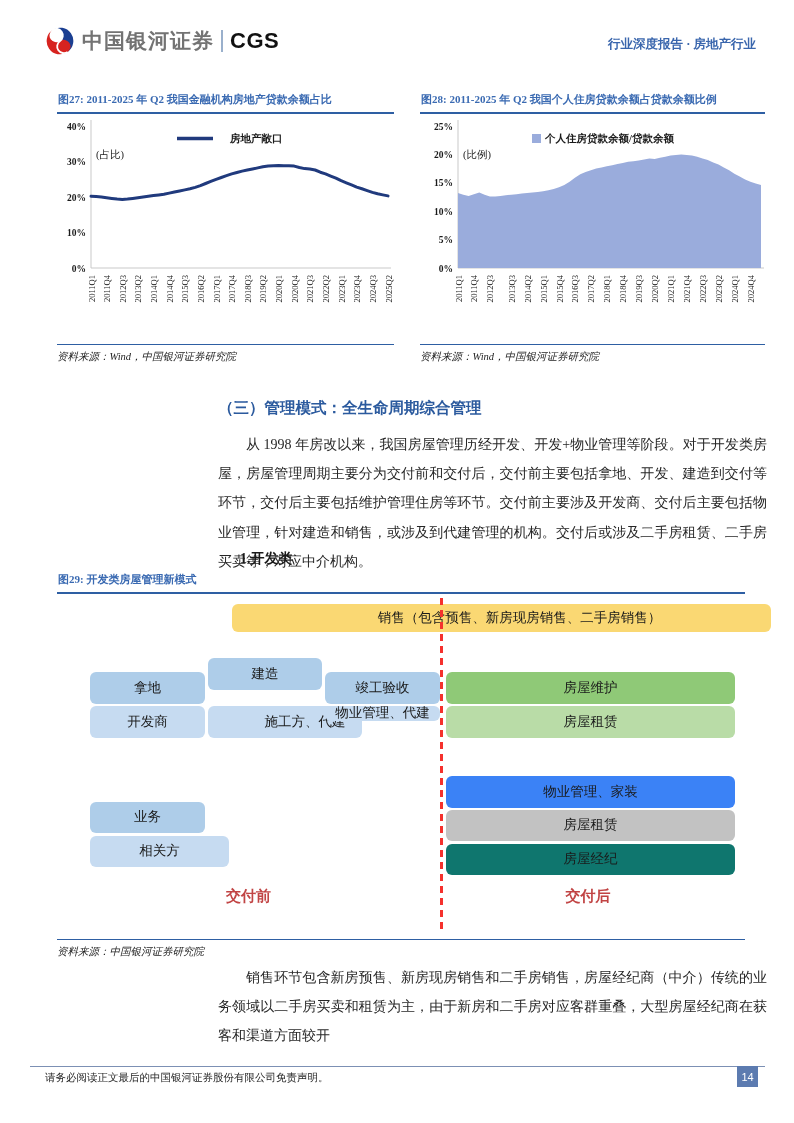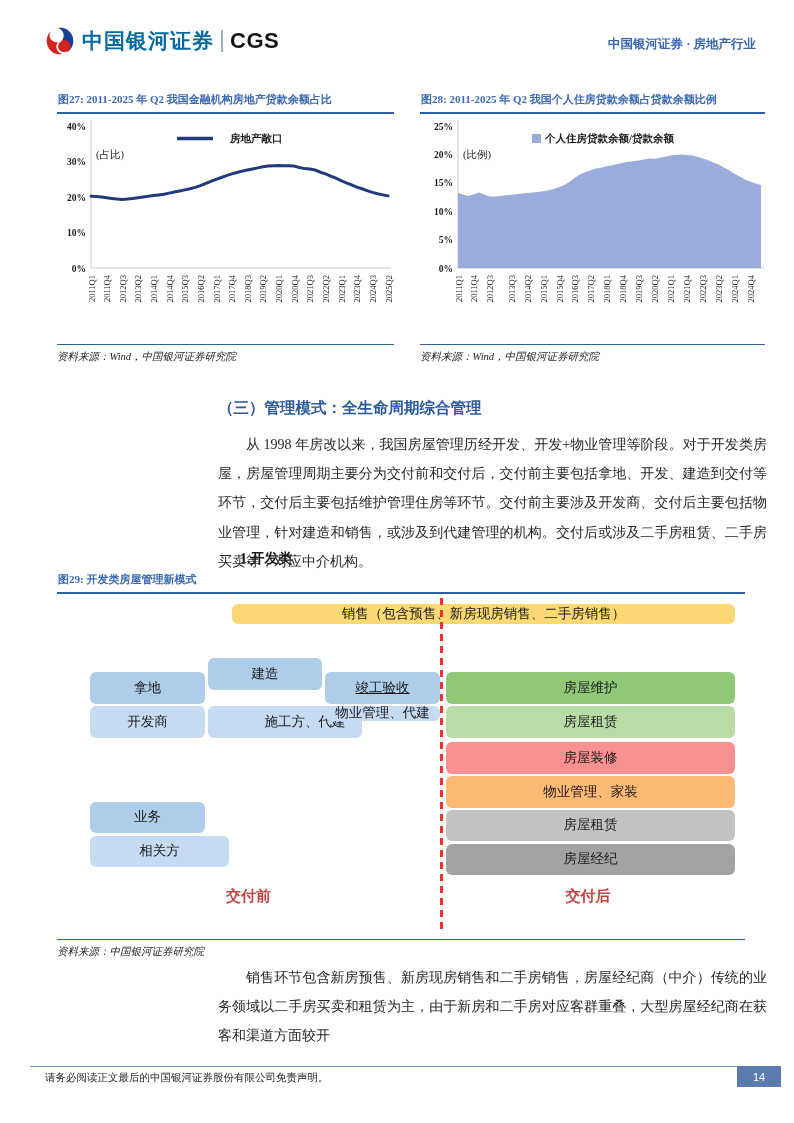--- a/index.html
+++ b/index.html
@@ -1,21 +1,21 @@
 <!DOCTYPE html>
 <html><head>
 <meta charset="utf-8">
 <style>
   html,body{margin:0;padding:0;background:#fff;}
   .page{position:relative;width:794px;height:1123px;margin:0 auto;background:#fff;overflow:hidden;
         font-family:"Liberation Serif","DejaVu Serif",serif;color:#262626;}
   
   .hdr{position:absolute;left:0;top:0;width:794px;height:70px;}
   .brand{position:absolute;left:45px;top:26px;display:flex;align-items:center;gap:7px;}
-  .brand-cn{font-family:"Liberation Sans","DejaVu Sans",sans-serif;font-weight:900;font-size:21px;color:#0369a1;letter-spacing:1px;}
+  .brand-cn{font-family:"Liberation Sans","DejaVu Sans",sans-serif;font-weight:900;font-size:21px;color:#737373;letter-spacing:1px;}
   .brand-bar{width:2px;height:22px;background:#9ab0cc;}
   .brand-en{font-family:"Liberation Sans","DejaVu Sans",sans-serif;font-weight:900;font-size:22px;color:#111;letter-spacing:.5px;}
   .hdr-right{position:absolute;right:38px;top:36px;font-size:12.5px;color:#3a66ad;font-weight:600;}
   
   .fig{position:absolute;}
   .fig-title{font-size:11px;font-weight:700;color:#3a6ab2;padding:2px 0 5px 1px;}
   .fig-rule{height:0;border-top:2px solid #2e5fa3;}
   .fig-rule.thin{border-top-width:1px;}
   .chart-mount{display:block;}
   .fig-source{font-style:italic;font-size:10.5px;color:#1f1f1f;padding-top:5px;}
@@ -27,21 +27,21 @@
   
   .diagram{position:relative;width:688px;height:345px;}
   .dbox{position:absolute;display:flex;align-items:center;justify-content:center;border-radius:6px;
         font-size:13.5px;color:#1a1a1a;text-align:center;line-height:1.1;}
   .divider-red{position:absolute;width:2.5px;
         background:repeating-linear-gradient(to bottom,#f5312d 0 7px,transparent 7px 12px);}
   .phase-label{position:absolute;font-size:15px;font-weight:600;color:#c14444;text-align:center;}
   
   .ftr-line{position:absolute;left:30px;top:1066px;width:735px;border-top:1px solid #7c90b4;}
   .ftr-text{position:absolute;left:45px;top:1071px;font-size:10.5px;color:#262626;}
-  .page-badge{position:absolute;left:737px;top:1066px;width:44px;height:21px;background:#5c7bb0;color:#fff;
+  .page-badge{position:absolute;left:737px;top:1066px;width:21px;height:21px;background:#5c7bb0;color:#fff;
         display:flex;align-items:center;justify-content:center;font-size:11px;
         font-family:"Liberation Sans","DejaVu Sans",sans-serif;}
 </style>
 </head>
 <body>
 
 <div class="page">
 
   <div class="hdr">
     <div class="brand">
@@ -49,21 +49,21 @@
         <g transform="rotate(-35 18 18)">
           <path d="M18 2 a16 16 0 0 1 0 32 a8 8 0 0 1 0 -16 a8 8 0 0 0 0 -16 Z" fill="#1b3f92"></path>
           <path d="M18 2 a16 16 0 0 0 0 32 a8 8 0 0 0 0 -16 a8 8 0 0 1 0 -16 Z" fill="#d7231f"></path>
           <path d="M18 2 a8 8 0 0 1 0 16 a8 8 0 0 0 0 16" fill="none" stroke="#fff" stroke-width="2.2"></path>
         </g>
       </svg>
       <span class="brand-cn">中国银河证券</span>
       <span class="brand-bar"></span>
       <span class="brand-en">CGS</span>
     </div>
-    <div class="hdr-right">中国银河证券 · 房地产行业</div>
+    <div class="hdr-right">行业深度报告 · 房地产行业</div>
   </div>
 
   <section class="fig" style="left:57px;top:90px;width:337px;">
     <div class="fig-title">图27: 2011-2025 年 Q2 我国金融机构房地产贷款余额占比</div>
     <div class="fig-rule"></div>
     <div id="chart27" class="chart-mount"><svg width="337" height="226" font-family="&quot;Liberation Serif&quot;,&quot;DejaVu Serif&quot;,serif">
           <line x1="34" y1="6" x2="34" y2="154" stroke="#c9c9c9" stroke-width="1"></line>
           <line x1="34" y1="154" x2="334" y2="154" stroke="#c9c9c9" stroke-width="1"></line>
           <text x="29" y="157.5" text-anchor="end" font-size="9.5" font-weight="700" fill="#1a1a1a">0%</text>
           <text x="29" y="122" text-anchor="end" font-size="9.5" font-weight="700" fill="#1a1a1a">10%</text>
@@ -141,39 +141,38 @@
 
   <h2 class="sec-heading">（三）管理模式：全生命周期综合管理</h2>
   <p class="body-para" style="top:430px;">从 1998 年房改以来，我国房屋管理历经开发、开发+物业管理等阶段。对于开发类房屋，房屋管理周期主要分为交付前和交付后，交付前主要包括拿地、开发、建造到交付等环节，交付后主要包括维护管理住房等环节。交付前主要涉及开发商、交付后主要包括物业管理，针对建造和销售，或涉及到代建管理的机构。交付后或涉及二手房租赁、二手房买卖等，对应中介机构。</p>
   <div class="sub-heading">1.开发类</div>
 
   <section class="fig" style="left:57px;top:570px;width:688px;">
     <div class="fig-title">图29: 开发类房屋管理新模式</div>
     <div class="fig-rule"></div>
 
     <div class="diagram">
-      <div class="dbox" style="left: 175px; top: 10px; width: 503px; height: 20px; background: rgb(250, 216, 115);">销售（包含预售、新房现房销售、二手房销售）</div>
+      <div class="dbox" style="left: 175px; top: 10px; width: 503px; height: 28px; background: rgb(250, 216, 115); padding-left: 36px;">销售（包含预售、新房现房销售、二手房销售）</div>
 
       <div class="dbox" style="left: 33px; top: 78px; width: 115px; height: 32px; background: rgb(174, 205, 233);">拿地</div>
       <div class="dbox" style="left: 151px; top: 64px; width: 114px; height: 32px; background: rgb(174, 205, 233);">建造</div>
-      <div class="dbox" style="left: 268px; top: 78px; width: 115px; height: 32px; background: rgb(174, 205, 233); text-decoration: underline;">竣工验收</div>
+      <div class="dbox" style="left: 268px; top: 78px; width: 115px; height: 32px; background: rgb(174, 205, 233);">竣工验收</div>
       <div class="dbox" style="left: 389px; top: 78px; width: 289px; height: 32px; background: rgb(143, 201, 119);">房屋维护</div>
 
       <div class="dbox" style="left: 33px; top: 112px; width: 115px; height: 32px; background: rgb(198, 219, 241);">开发商</div>
       <div class="dbox" style="left: 151px; top: 112px; width: 114px; height: 32px; background: rgb(198, 219, 241); padding-left: 40px;">施工方、代建</div>
       <div class="dbox" style="left: 268px; top: 112px; width: 115px; height: 15px; background: rgb(198, 219, 241);">物业管理、代建</div>
       <div class="dbox" style="left: 389px; top: 112px; width: 289px; height: 32px; background: rgb(185, 220, 167);">房屋租赁</div>
 
-      <div class="dbox" style="left: 389px; top: 148px; width: 289px; height: 32px; background: rgb(249, 144, 144);">房屋装修</div>
-      <div class="dbox" style="left: 389px; top: 182px; width: 289px; height: 32px; background: #fdba74;">物业管理、家装</div>
+      <div class="dbox" style="left: 389px; top: 182px; width: 289px; height: 32px; background: #3b82f6;">物业管理、家装</div>
 
       <div class="dbox" style="left: 33px; top: 208px; width: 115px; height: 31px; background: rgb(174, 205, 233); border-radius: 6px;">业务</div>
       <div class="dbox" style="left: 389px; top: 216px; width: 289px; height: 31px; background: rgb(194, 194, 194);">房屋租赁</div>
       <div class="dbox" style="left: 33px; top: 242px; width: 139px; height: 31px; background: rgb(198, 219, 241);">相关方</div>
-      <div class="dbox" style="left: 389px; top: 250px; width: 289px; height: 31px; background: #a3a3a3;">房屋经纪</div>
+      <div class="dbox" style="left: 389px; top: 250px; width: 289px; height: 31px; background: #0f766e;">房屋经纪</div>
 
       <div class="divider-red" style="left:383px;top:4px;height:336px;"></div>
 
       <div class="phase-label" style="left:0;top:293px;width:383px;">交付前</div>
       <div class="phase-label" style="left:384px;top:293px;width:294px;">交付后</div>
     </div>
 
     <div class="fig-rule thin"></div>
     <div class="fig-source">资料来源：中国银河证券研究院</div>
   </section>

